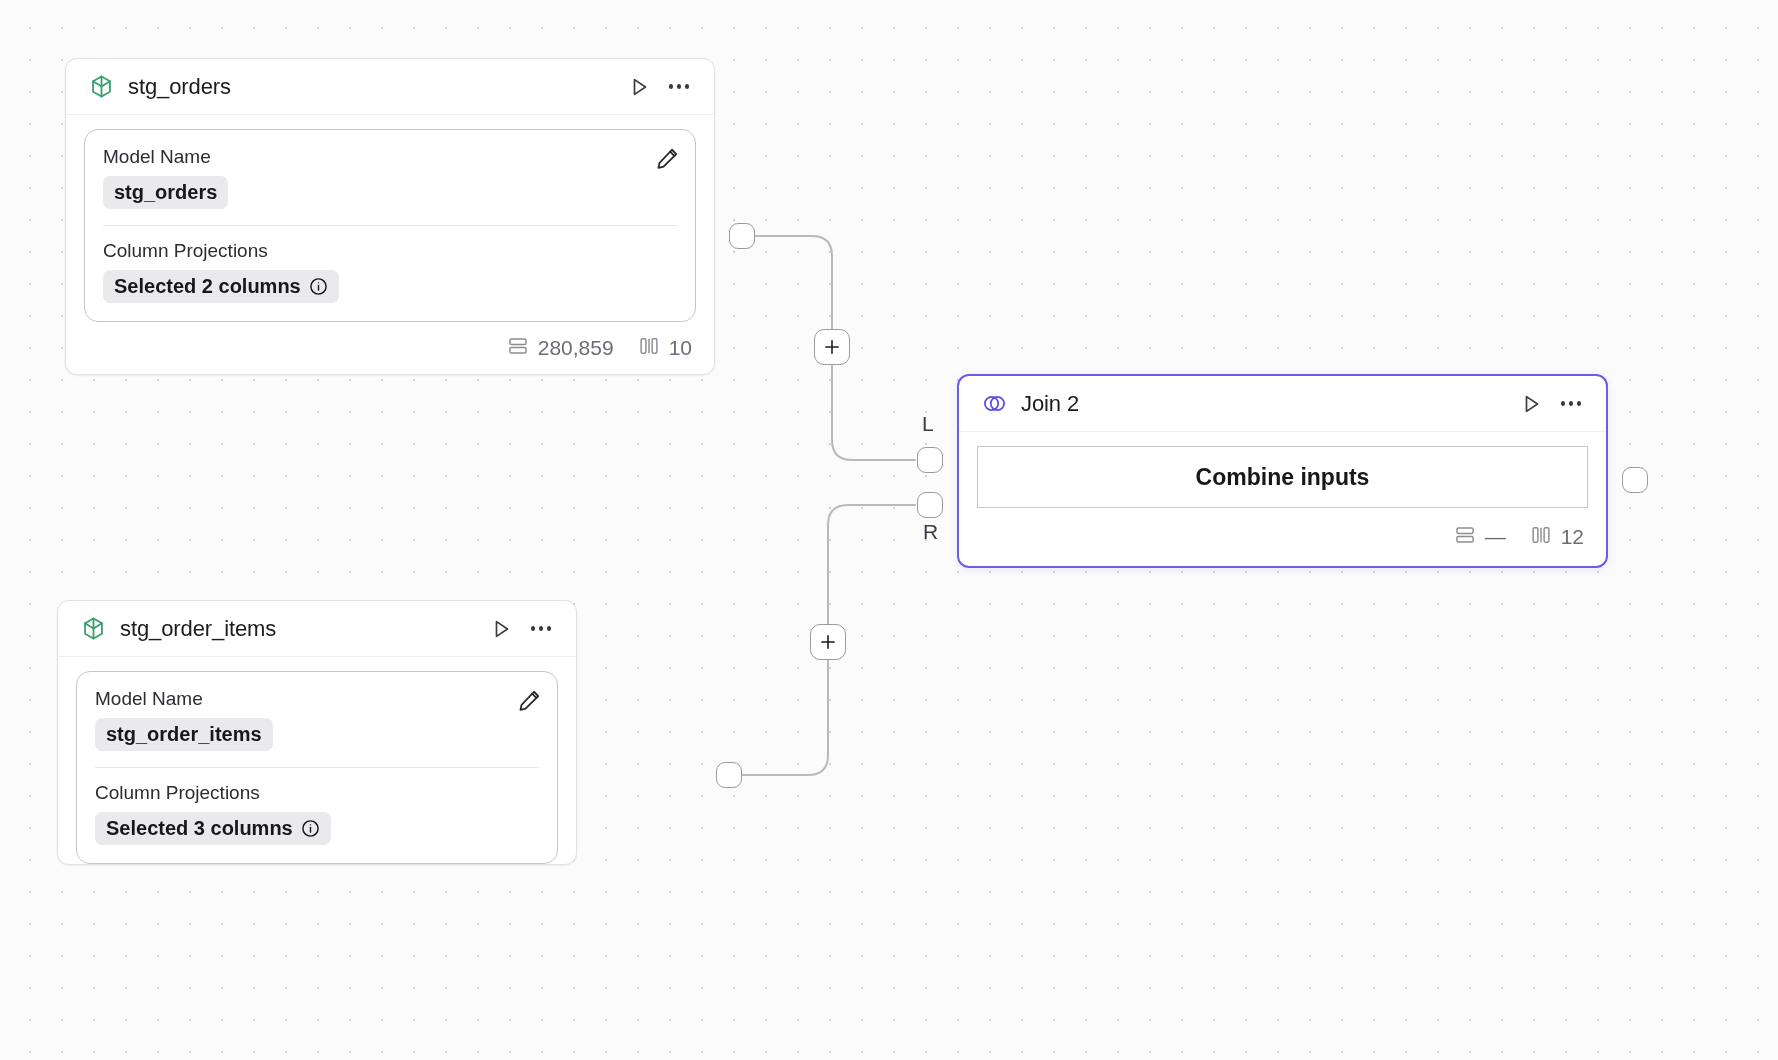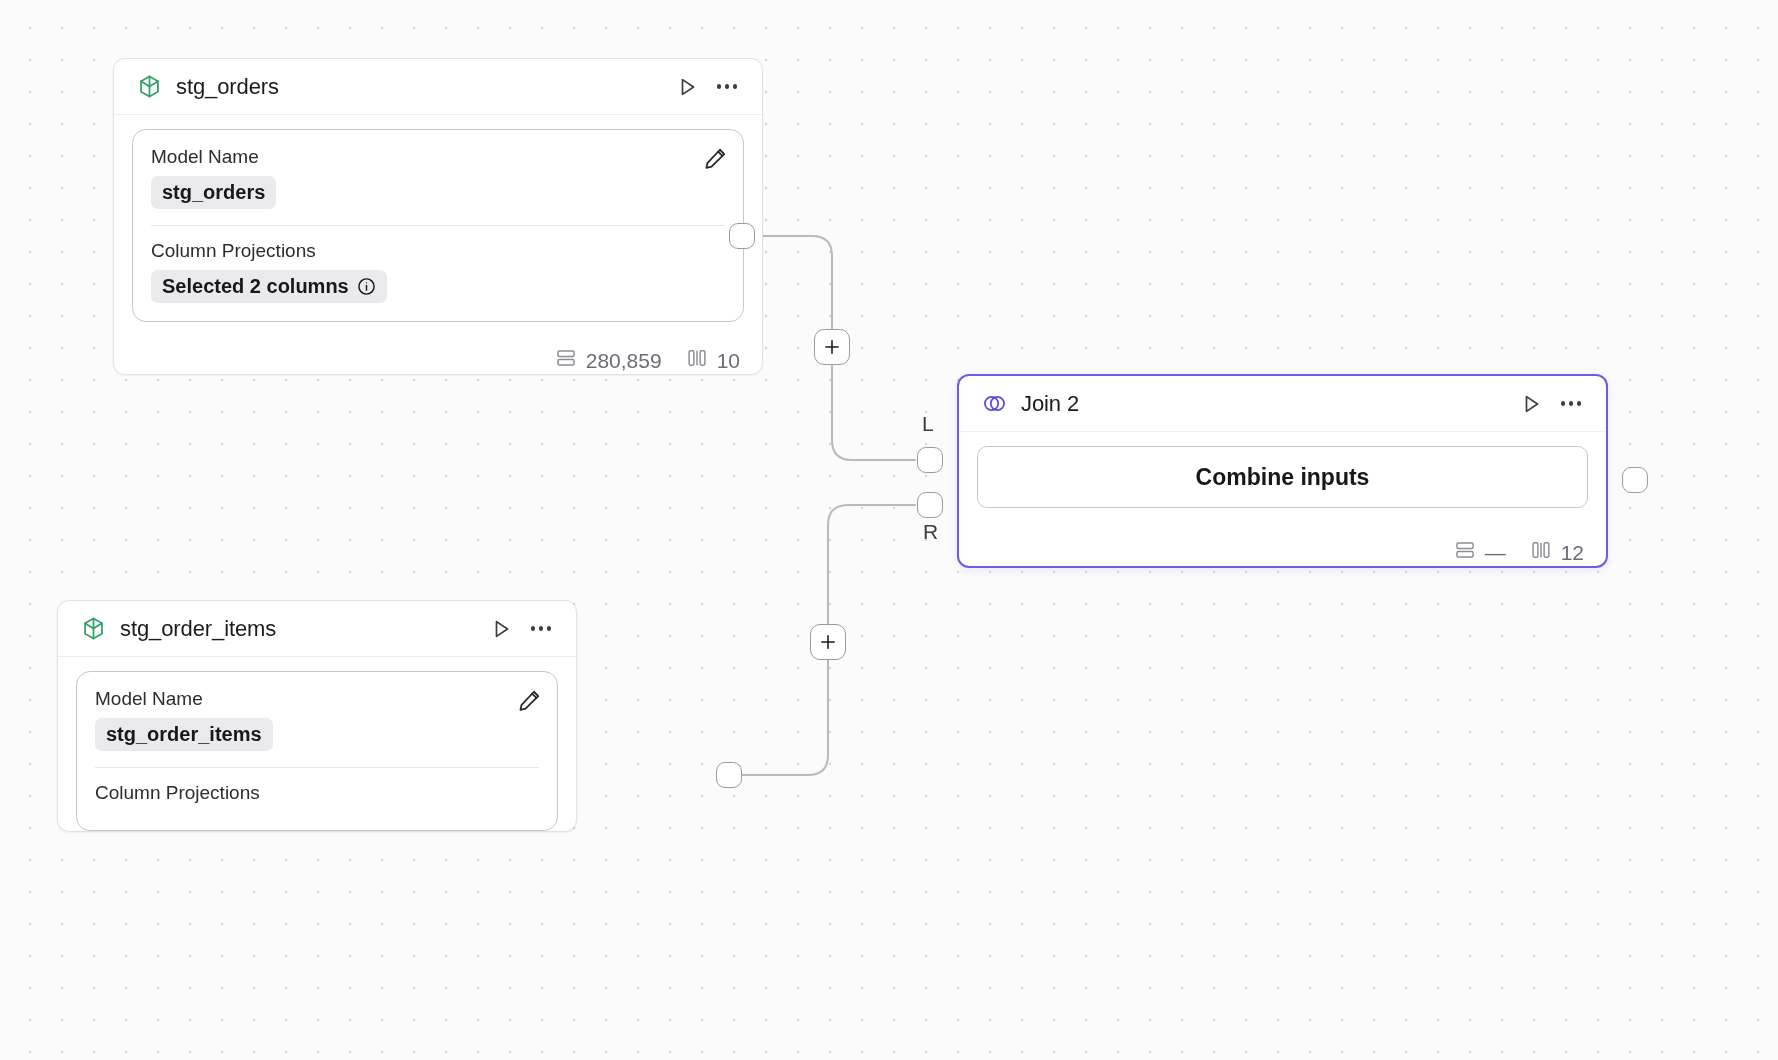--- a/index.html
+++ b/index.html
@@ -141,21 +141,21 @@
 
   .info-icon {
     display: inline-flex;
     align-items: center;
     justify-content: center;
   }
 
   
   .node-footer {
     display: flex;
-    align-items: flex-end;
+    align-items: center;
     justify-content: flex-end;
     gap: 10px;
     height: 52px;
     padding: 0 22px;
     font-size: 21px;
     color: #6d6d77;
   }
   .stat {
     display: flex;
     align-items: center;
@@ -164,21 +164,21 @@
   .stat + .stat { margin-left: 14px; }
   .stat-val { color: #6d6d77; }
 
   
   .combine-btn {
     display: flex;
     align-items: center;
     justify-content: center;
     height: 62px;
     border: 1px solid #c8c6ca;
-    border-radius: 10px;
+    border-radius: 0;
     background: #fff;
     font-size: 23px;
     font-weight: bold;
     color: #17171c;
     cursor: pointer;
   }
 
   
   .handle {
     position: absolute;
@@ -214,21 +214,21 @@
 
 <div id="canvas">
 
   <svg id="edges" viewBox="0 0 1778 1060" width="1778" height="1060">
 
     <path d="M 755 236 L 812 236 Q 832 236 832 256 L 832 440 Q 832 460 852 460 L 915 460" fill="none" stroke="#b8b8bf" stroke-width="2" stroke-linecap="round"></path>
 
     <path d="M 742 775 L 808 775 Q 828 775 828 755 L 828 525 Q 828 505 848 505 L 915 505" fill="none" stroke="#b8b8bf" stroke-width="2" stroke-linecap="round"></path>
   </svg>
 
-  <div class="node" style="left:65px; top:58px; width:650px;margin-left:48px;">
+  <div class="node" style="left:65px; top:58px; width:650px;">
 
     <div class="node-header">
       <span class="node-title-icon">
         <svg width="25" height="25" viewBox="0 0 24 24" fill="none" stroke="#34a06a" stroke-width="1.7" stroke-linejoin="round" stroke-linecap="round">
           <path d="M12 2.4 L20.1 7 L20.1 17 L12 21.6 L3.9 17 L3.9 7 Z"></path>
           <path d="M12 2.4 L12 12 L20.1 7"></path>
           <path d="M12 12 L3.9 7"></path>
           <path d="M12 12 L12 21.6"></path>
         </svg>
       </span>
@@ -336,20 +336,30 @@
             <path d="M14.5 5.4 L18.6 9.5"></path>
           </svg>
         </span>
 
         <div class="field-label">Model Name</div>
         <span class="chip">stg_order_items</span>
 
         <div class="panel-divider"></div>
 
         <div class="field-label">Column Projections</div>
+        <span class="chip">
+          <span>Selected 3 columns</span>
+          <span class="info-icon">
+            <svg width="19" height="19" viewBox="0 0 24 24" fill="none" stroke="#17171c" stroke-width="1.8" stroke-linecap="round">
+              <circle cx="12" cy="12" r="9.6"></circle>
+              <path d="M12 10.8 L12 16.6"></path>
+              <circle cx="12" cy="7.4" r="0.9" fill="#17171c" stroke="none"></circle>
+            </svg>
+          </span>
+        </span>
       </div>
     </div>
 
   </div>
 
   <div class="handle" style="left:716px; top:762px;"></div>
 
   <div class="node selected" style="left:957px; top:374px; width:651px;">
 
     <div class="node-header">

